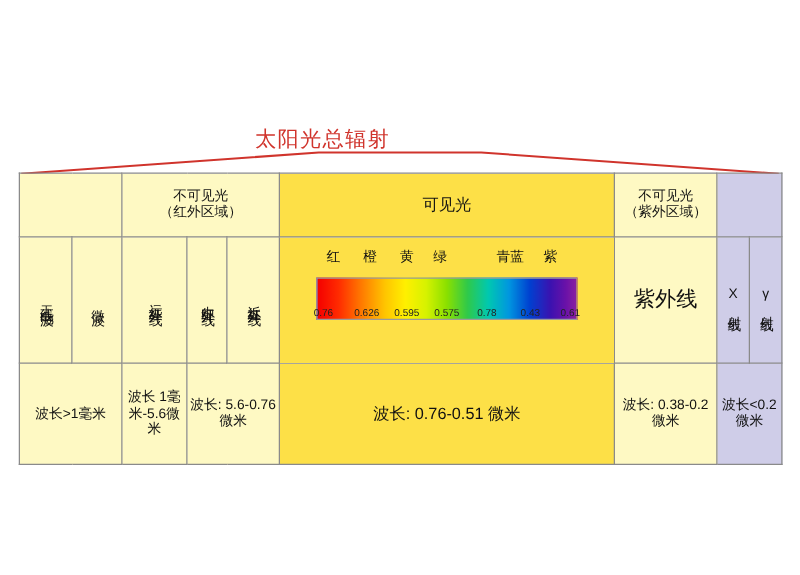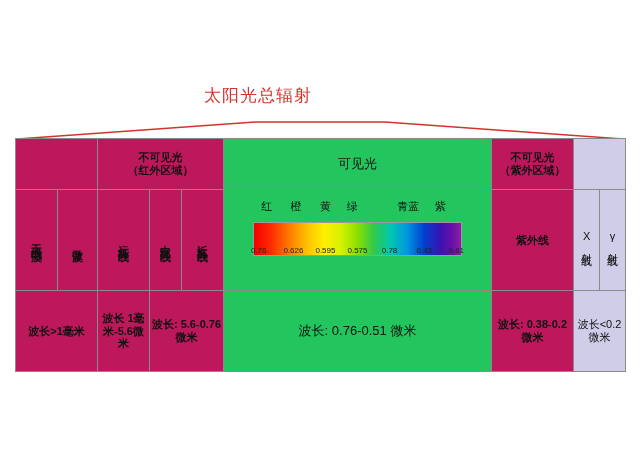--- a/index.html
+++ b/index.html
@@ -12,21 +12,21 @@
     height: 460px;
     position: relative;
     font-family: "Liberation Sans", sans-serif;
     overflow: hidden;
   }
 
   
   #title-wrap {
     position: absolute;
     left: 0;
-    top: 84px;
+    top: 100px;
     width: 516px;
     text-align: center;
   }
   #title {
     font-size: 17px;
     color: #d0342c;
     letter-spacing: 1px;
     font-family: "Liberation Serif", serif;
   }
   #bracket {
@@ -50,37 +50,37 @@
   #diagram td {
     border: 1px solid #8a8a8a;
     text-align: center;
     vertical-align: middle;
     font-size: 11px;
     color: #111;
     padding: 2px 1px;
     line-height: 1.18;
   }
 
-  .pink  { background: #be185d; font-weight: bold; }
-  .white { background: #22c55e; margin-left: 40px; }
+  .pink  { background: #fef9c3; }
+  .white { background: #fde047; margin-left: 40px; }
   .lilac { background: #cfcde8; }
 
   .row-head td { height: 46px; font-size: 12px; }
   .row-mid  td { height: 96px; }
   .row-bot  td { height: 76px; }
 
   .vert {
     writing-mode: vertical-rl;
     text-orientation: upright;
     letter-spacing: 2px;
     line-height: 1.1;
     display: inline-block;
     font-size: 11px;
   }
-  .midlabel { font-size: 11px; }
+  .midlabel { font-size: 17px; }
 
   
   .spectrum-cell { position: relative; padding: 0 !important; }
   #spectrum-panel {
     position: relative;
     width: 100%;
     height: 96px;
   }
   #spectrum-bar {
     position: absolute;

